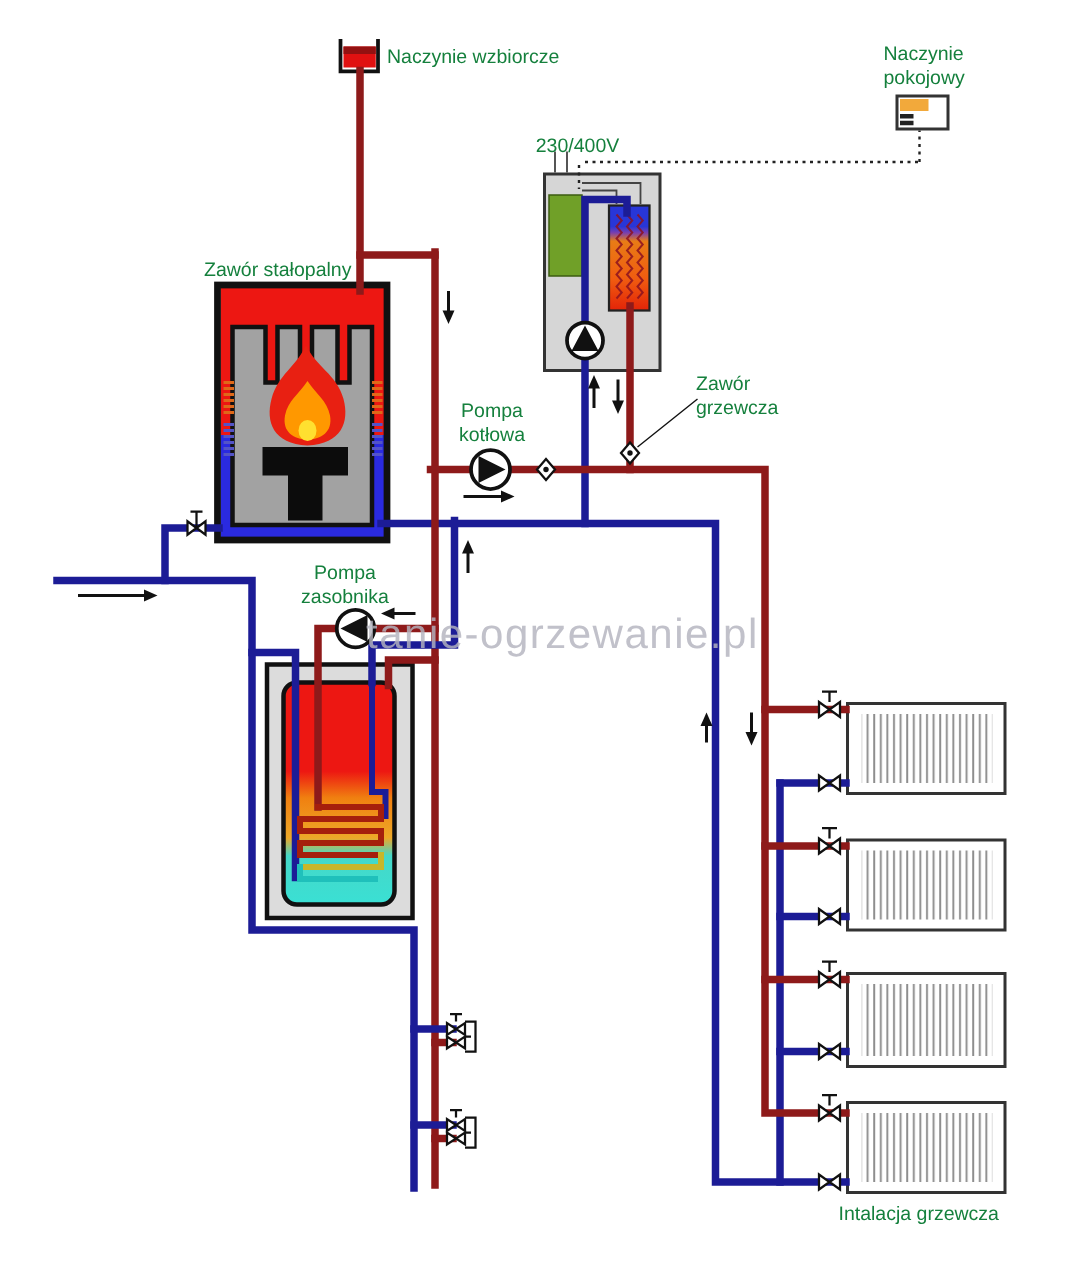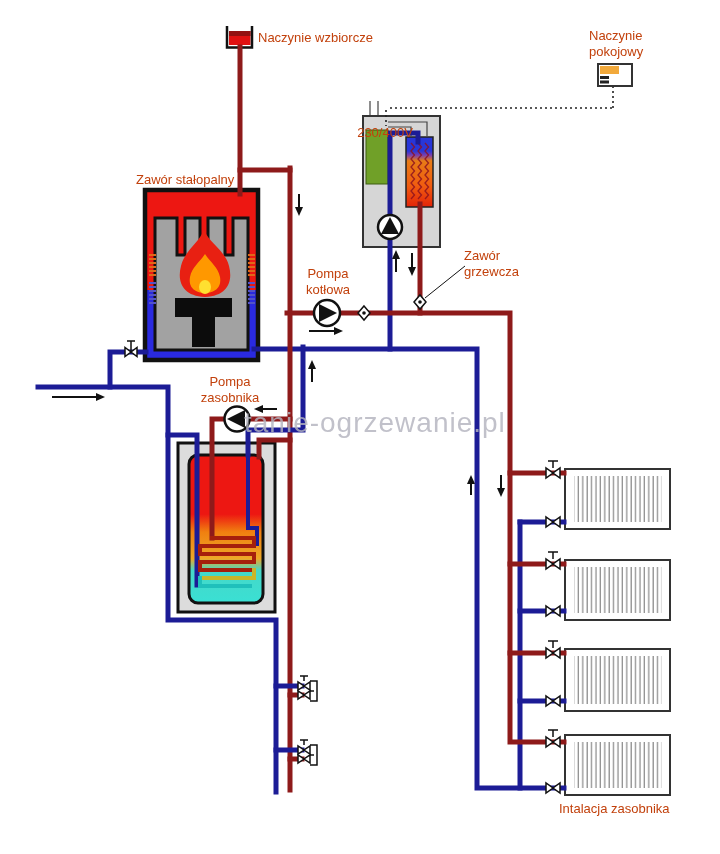--- a/index.html
+++ b/index.html
@@ -1,20 +1,20 @@
 <!DOCTYPE html>
 <html style="--pipe-hot: #8e1a1a; --pipe-cold: #1c1c96; --boiler-red: #ed1712; --boiler-blue: #2a2ae0; --boiler-gray: #a2a2a2; --flame-red: #e82012; --flame-orange: #ff9800; --tank-cyan: #3ae0d4; --control-green: #70a028; --regulator-orange: #f2a93b; --watermark-gray: #b4b4bf;"><head>
 <meta charset="utf-8">
 <style>
   html,body{margin:0;padding:0;background:#fff;}
   #stage{position:relative;width:720px;height:854px;background:#fff;overflow:hidden;
          font-family:"Liberation Sans",sans-serif;}
   #stage svg{position:absolute;left:0;top:0;z-index:1;}
   .lbl{position:absolute;z-index:2;font:13px/15.5px "Liberation Sans",sans-serif;
-       color:#c2410c;white-space:nowrap;}
+       color:#15803d;white-space:nowrap;}
   .lbl.center{text-align:center;}
   #watermark{position:absolute;z-index:3;font:28px/30px "Liberation Sans",sans-serif;
        color:var(--watermark-gray,#b4b4bf);opacity:.82;letter-spacing:1px;pointer-events:none;}
   .pipe{fill:none;stroke-width:5;stroke-linecap:square;stroke-linejoin:miter;}
   .pipe-hot{stroke:var(--pipe-hot,#8e1a1a);}
   .pipe-cold{stroke:var(--pipe-cold,#1c1c96);}
   .w4{stroke-width:4;}
   .dev-border{stroke:#111;fill:none;}
   .valve{fill:#fff;stroke:#111;stroke-width:1.5;}
   .vh{stroke:#111;stroke-width:1.5;fill:none;}
@@ -275,34 +275,34 @@
     <g>
           <line class="arrow-line" x1="501" y1="475" x2="501" y2="489"></line>
           <polygon class="arrow-head" points="501,497 497,488 505,488"></polygon>
         </g>
   </g>
 
   <path class="dotted" d="M390,108 H613 M613,108 V87 M386,110 V126"></path>
 </svg>
 
 <div class="lbl" style="left:258px;top:30px;">Naczynie wzbiorcze</div>
-<div class="lbl center" style="left:354px;top:89px;width:62px;margin-top:36px;">230/400V</div>
+<div class="lbl center" style="left:354px;top:89px;width:62px;">230/400V</div>
 <div class="lbl" style="left:589px;top:28px;">
   <div>Naczynie</div>
   <div>pokojowy</div>
 </div>
 <div class="lbl" style="left:136px;top:172px;">Zawór stałopalny</div>
 <div class="lbl center" style="left:299px;top:266px;width:58px;">
   <div>Pompa</div>
   <div>kotłowa</div>
 </div>
 <div class="lbl" style="left:464px;top:248px;">
   <div>Zawór</div>
   <div>grzewcza</div>
 </div>
 <div class="lbl center" style="left:197px;top:374px;width:66px;">
   <div>Pompa</div>
   <div>zasobnika</div>
 </div>
-<div class="lbl" style="left:559px;top:801px;">Intalacja zasobnika</div>
+<div class="lbl" style="left:559px;top:801px;">Intalacja grzewcza</div>
 <div id="watermark" style="left:244px;top:408px;">tanie-ogrzewanie.pl</div>
 
 </div>
 
 </body></html>

